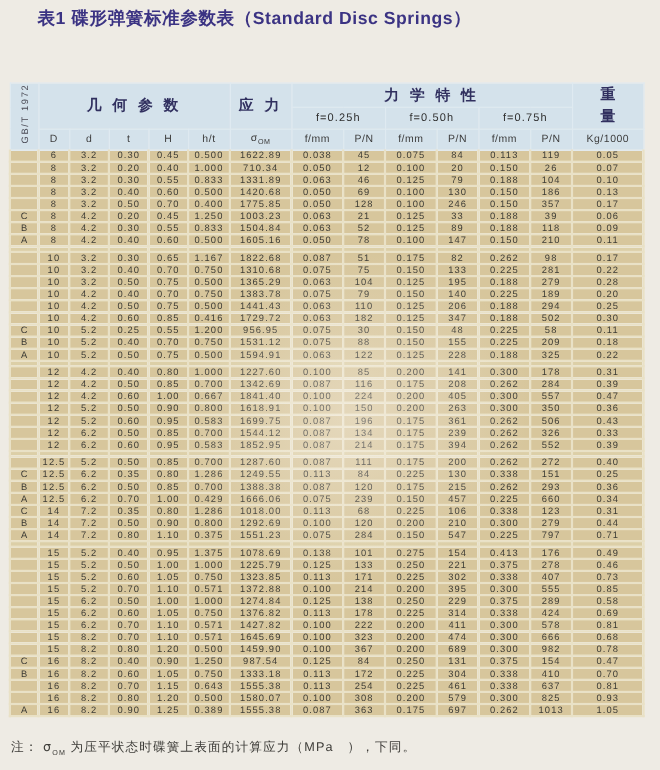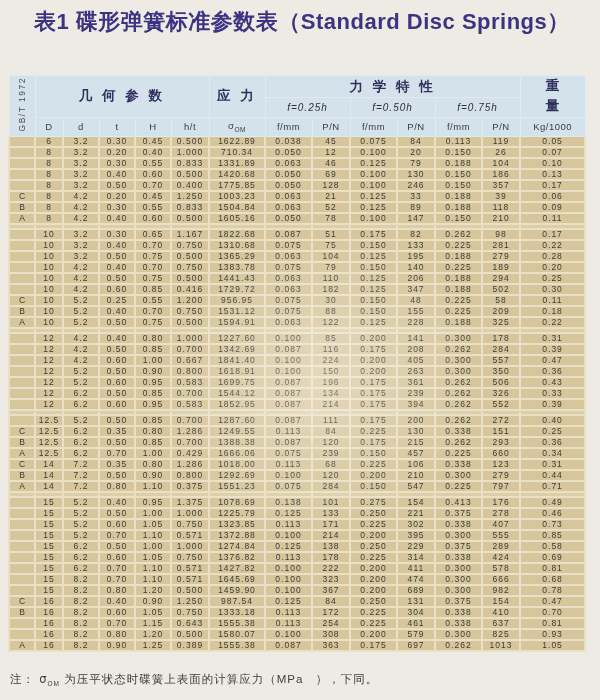--- a/index.html
+++ b/index.html
@@ -5,21 +5,21 @@
   * { margin:0; padding:0; box-sizing:border-box; }
   html,body { width:600px; height:700px; }
   body {
     position:relative;
     background:#eeebe4;
     font-family:"Liberation Sans", sans-serif;
     overflow:hidden;
   }
   .page-title {
     position:absolute; left:34px; top:7px;
-    font-size:22px; font-weight:bold; color:#3b3383;
+    font-size:16px; font-weight:bold; color:#3b3383;
     letter-spacing:0.5px; white-space:nowrap;
   }
   .table-wrap { position:absolute; left:8px; top:75px; width:577px; }
   table { border-collapse:collapse; table-layout:fixed; width:576px; }
 
   
   thead th {
     background:#d4e2eb;
     border:1px solid #dfeaf1;
     font-weight:normal; color:#3a3a3a;
@@ -32,21 +32,21 @@
   .gb-vert {
     writing-mode:vertical-rl; transform:rotate(180deg);
     font-size:8.5px; color:#4a4a55; letter-spacing:1.5px;
     display:inline-block; line-height:1;
   }
   th.big {
     font-size:13.5px; font-weight:bold; color:#31305f;
     letter-spacing:3px;
   }
   th.weight-cell { font-size:13.5px; font-weight:bold; color:#31305f; line-height:1.5; }
-  tr.defl-row th { font-size:10px; color:#2f2f2f; letter-spacing:1px; height:17px;font-style:italic; }
+  tr.defl-row th { font-size:10px; color:#2f2f2f; letter-spacing:1px; height:17px; }
   tr.cols-row th { font-size:9.5px; color:#3c3c3c; letter-spacing:0.5px; height:19px; }
   tr.top-row th.big { height:20px; }
   .sigma-sub, .note-sigma-sub { font-size:6.5px; vertical-align:sub; }
 
   
   tbody td {
     background:#d7c69c;
     border:2px solid #e9e1c6;
     border-top:none;
     height:9.4px;

